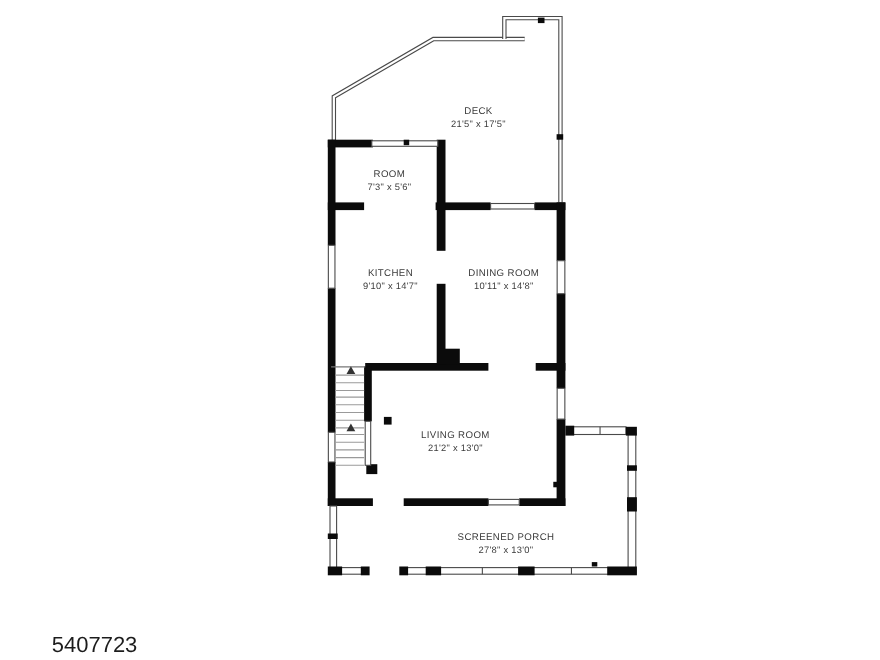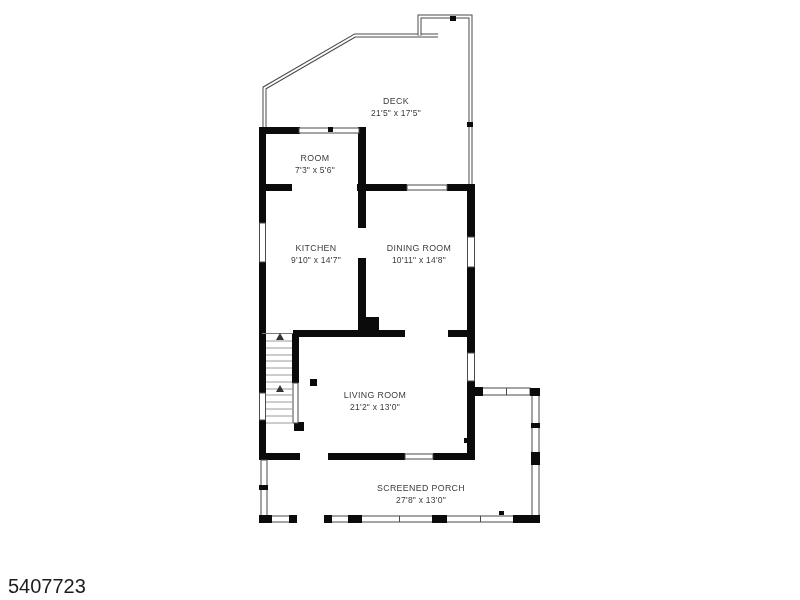--- a/index.html
+++ b/index.html
@@ -4,21 +4,21 @@
 <style>
   :root{
     --wall:#0b0b0b;
     --railing:#4a4a4a;
     --label:#3b3b3b;
     --watermark:#1c1c1c;
     --background:#ffffff;
   }
   html,body{margin:0;padding:0;}
   body{background:var(--background);font-family:"Liberation Sans",sans-serif;}
-  .canvas{position:relative;width:736px;height:600px;background:var(--background);overflow:hidden;}
+  .canvas{position:relative;width:736px;height:600px;background:var(--background);overflow:hidden;margin-left:39px;}
   svg{position:absolute;left:0;top:0;}
   .wall{fill:var(--wall);stroke:none;}
   .win{fill:#ffffff;stroke:var(--railing);stroke-width:1;}
   .rail{fill:#ffffff;stroke:var(--railing);stroke-width:1;}
   .railline{fill:none;stroke:var(--railing);stroke-width:4;}
   .railline-inner{fill:none;stroke:#ffffff;stroke-width:2;}
   .thin{stroke:#777;stroke-width:1;fill:none;}
   .tread{stroke:#9a9a9a;stroke-width:1;fill:none;}
   .divider{stroke:var(--railing);stroke-width:1;fill:none;}
   .gapcover{fill:#ffffff;stroke:none;}

